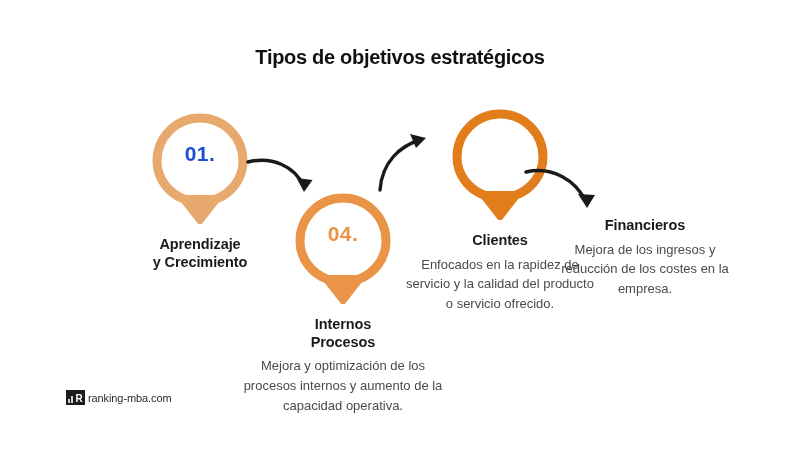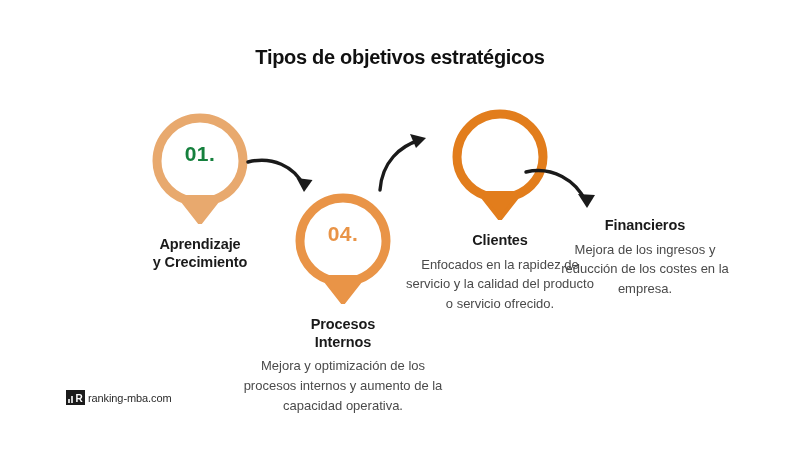--- a/index.html
+++ b/index.html
@@ -133,39 +133,39 @@
 <div id="canvas">
 
   <div class="page-title">Tipos de objetivos estratégicos</div>
 
   <div class="step" style="left:100px; top:112px;">
     <div class="pin-wrap">
       <svg class="pin-svg" viewBox="0 0 100 112">
         <path d="M50 6 C26.2 6 7 25.2 7 49 C7 66.5 18.5 81.5 34.5 87.2 L50 107 L65.5 87.2 C81.5 81.5 93 66.5 93 49 C93 25.2 73.8 6 50 6 Z" fill="none" stroke="#E8A96E" stroke-width="9"></path>
         <path d="M30 83 L50 108 L70 83 Z" fill="#E8A96E"></path>
       </svg>
-      <div class="pin-number" style="color:#15803d">01.</div>
+      <div class="pin-number" style="color:#1d4ed8">01.</div>
     </div>
     <div class="step-title">
       <div>Aprendizaje</div>
       <div>y Crecimiento</div>
     </div>
   </div>
 
   <div class="step" style="left:243px; top:192px;">
     <div class="pin-wrap">
       <svg class="pin-svg" viewBox="0 0 100 112">
         <path d="M50 6 C26.2 6 7 25.2 7 49 C7 66.5 18.5 81.5 34.5 87.2 L50 107 L65.5 87.2 C81.5 81.5 93 66.5 93 49 C93 25.2 73.8 6 50 6 Z" fill="none" stroke="#E99447" stroke-width="9"></path>
         <path d="M30 83 L50 108 L70 83 Z" fill="#E99447"></path>
       </svg>
       <div class="pin-number" style="color:#E99447">04.</div>
     </div>
     <div class="step-title">
+      <div>Internos</div>
       <div>Procesos</div>
-      <div>Internos</div>
     </div>
     <div class="step-desc" style="padding:0 0px;">Mejora y optimización de los procesos internos y aumento de la capacidad operativa.</div>
   </div>
 
   <div class="step" style="left:400px; top:108px;">
     <div class="pin-wrap">
       <svg class="pin-svg" viewBox="0 0 100 112">
         <path d="M50 6 C26.2 6 7 25.2 7 49 C7 66.5 18.5 81.5 34.5 87.2 L50 107 L65.5 87.2 C81.5 81.5 93 66.5 93 49 C93 25.2 73.8 6 50 6 Z" fill="none" stroke="#E27D1C" stroke-width="9"></path>
         <path d="M30 83 L50 108 L70 83 Z" fill="#E27D1C"></path>
       </svg>

